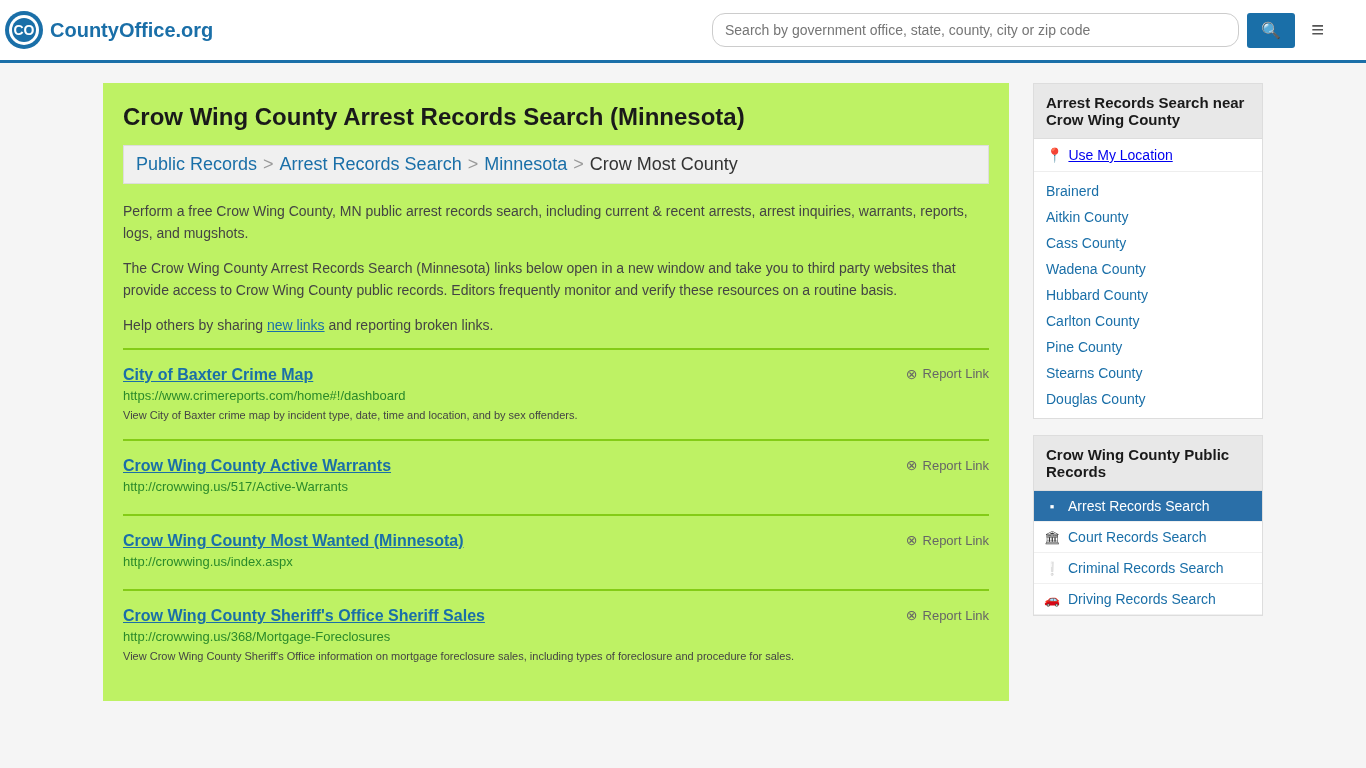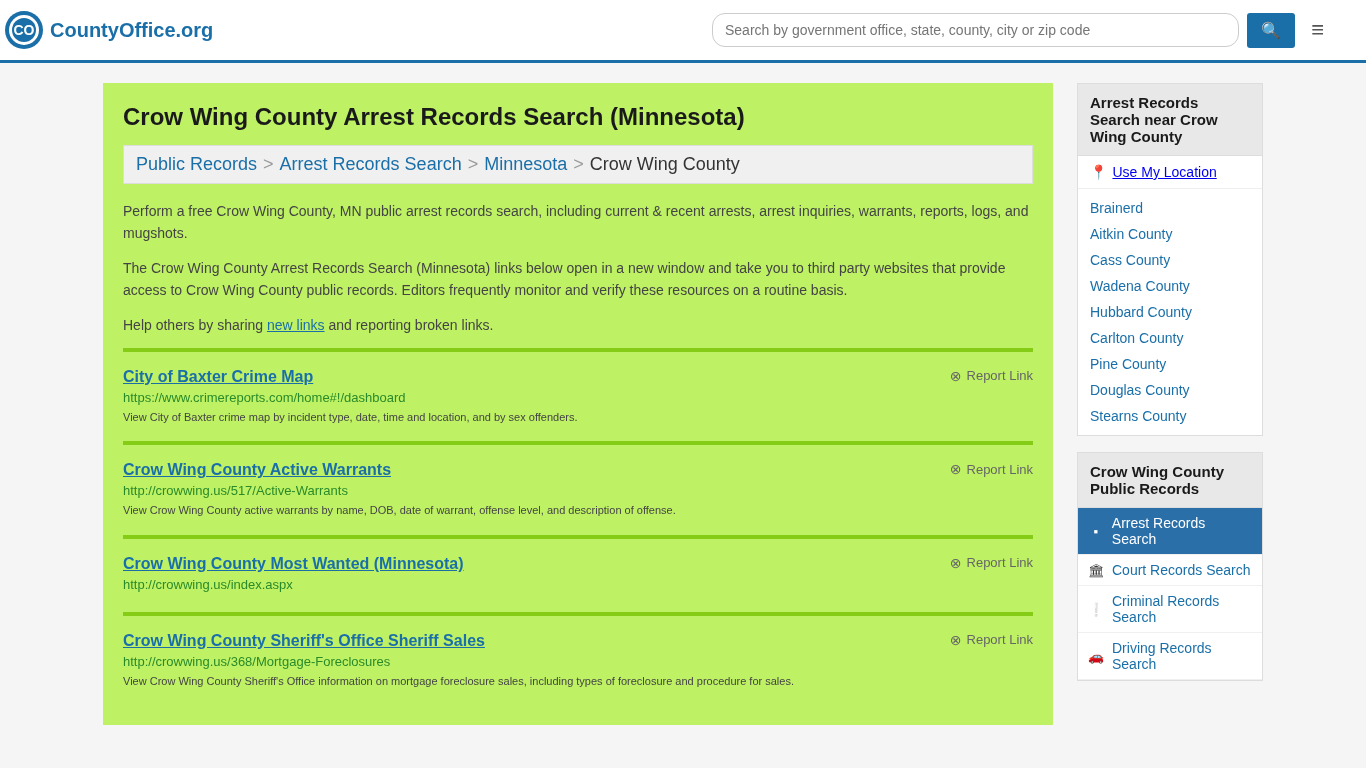--- a/index.html
+++ b/index.html
@@ -107,21 +107,21 @@
     .desc-text {
       font-size: 14px;
       line-height: 1.6;
       color: #444;
       margin-bottom: 12px;
     }
     .desc-text a { color: #1a6fa8; }
 
     
     .result-item {
-      border-top: 4px solid #84cc16;
+      border-top: 2px solid #84cc16;
       padding: 16px 0;
     }
     .result-title {
       font-size: 16px;
       font-weight: bold;
       color: #1a6fa8;
       text-decoration: underline;
       cursor: pointer;
       display: inline-block;
       margin-bottom: 4px;
@@ -149,21 +149,21 @@
       margin-bottom: 4px;
     }
     .result-desc {
       font-size: 11px;
       color: #444;
       line-height: 1.5;
     }
 
     
     #sidebar {
-      width: 186px;
+      width: 230px;
       flex-shrink: 0;
     }
     .sidebar-section {
       background: #fff;
       border: 1px solid #ddd;
       margin-bottom: 16px;
     }
     .sidebar-section-title {
       background: #e8e8e8;
       padding: 10px 12px;
@@ -243,21 +243,21 @@
   <div id="content">
     <h1 id="page-title">Crow Wing County Arrest Records Search (Minnesota)</h1>
 
     <div id="breadcrumb">
       <a href="#">Public Records</a>
       <span class="bc-sep">&gt;</span>
       <a href="#">Arrest Records Search</a>
       <span class="bc-sep">&gt;</span>
       <a href="#">Minnesota</a>
       <span class="bc-sep">&gt;</span>
-      <span>Crow Wing County</span>
+      <span>Crow Most County</span>
     </div>
 
     <p class="desc-text">Perform a free Crow Wing County, MN public arrest records search, including current &amp; recent arrests, arrest inquiries, warrants, reports, logs, and mugshots.</p>
     <p class="desc-text">The Crow Wing County Arrest Records Search (Minnesota) links below open in a new window and take you to third party websites that provide access to Crow Wing County public records. Editors frequently monitor and verify these resources on a routine basis.</p>
     <p class="desc-text">
       <span>Help others by sharing </span><a href="#">new links</a><span> and reporting broken links.</span>
     </p>
 
     <div id="results-list">
 
@@ -275,21 +275,20 @@
 
       <div class="result-item">
         <div class="result-header">
           <span class="result-title">Crow Wing County Active Warrants</span>
           <button class="report-link-btn">
             <span class="report-icon">⊗</span>
             <span>Report Link</span>
           </button>
         </div>
         <div class="result-url">http://crowwing.us/517/Active-Warrants</div>
-        <div class="result-desc">View Crow Wing County active warrants by name, DOB, date of warrant, offense level, and description of offense.</div>
       </div>
 
       <div class="result-item">
         <div class="result-header">
           <span class="result-title">Crow Wing County Most Wanted (Minnesota)</span>
           <button class="report-link-btn">
             <span class="report-icon">⊗</span>
             <span>Report Link</span>
           </button>
         </div>
@@ -322,22 +321,22 @@
       </div>
 
       <ul class="sidebar-list">
         <li><a href="#">Brainerd</a></li>
         <li><a href="#">Aitkin County</a></li>
         <li><a href="#">Cass County</a></li>
         <li><a href="#">Wadena County</a></li>
         <li><a href="#">Hubbard County</a></li>
         <li><a href="#">Carlton County</a></li>
         <li><a href="#">Pine County</a></li>
+        <li><a href="#">Stearns County</a></li>
         <li><a href="#">Douglas County</a></li>
-        <li><a href="#">Stearns County</a></li>
       </ul>
     </div>
 
     <div class="sidebar-section">
       <div class="sidebar-section-title">Crow Wing County Public Records</div>
 
       <div class="pub-rec-item active">
         <span class="pub-rec-icon">▪</span>
         <a href="#">Arrest Records Search</a>
       </div>

